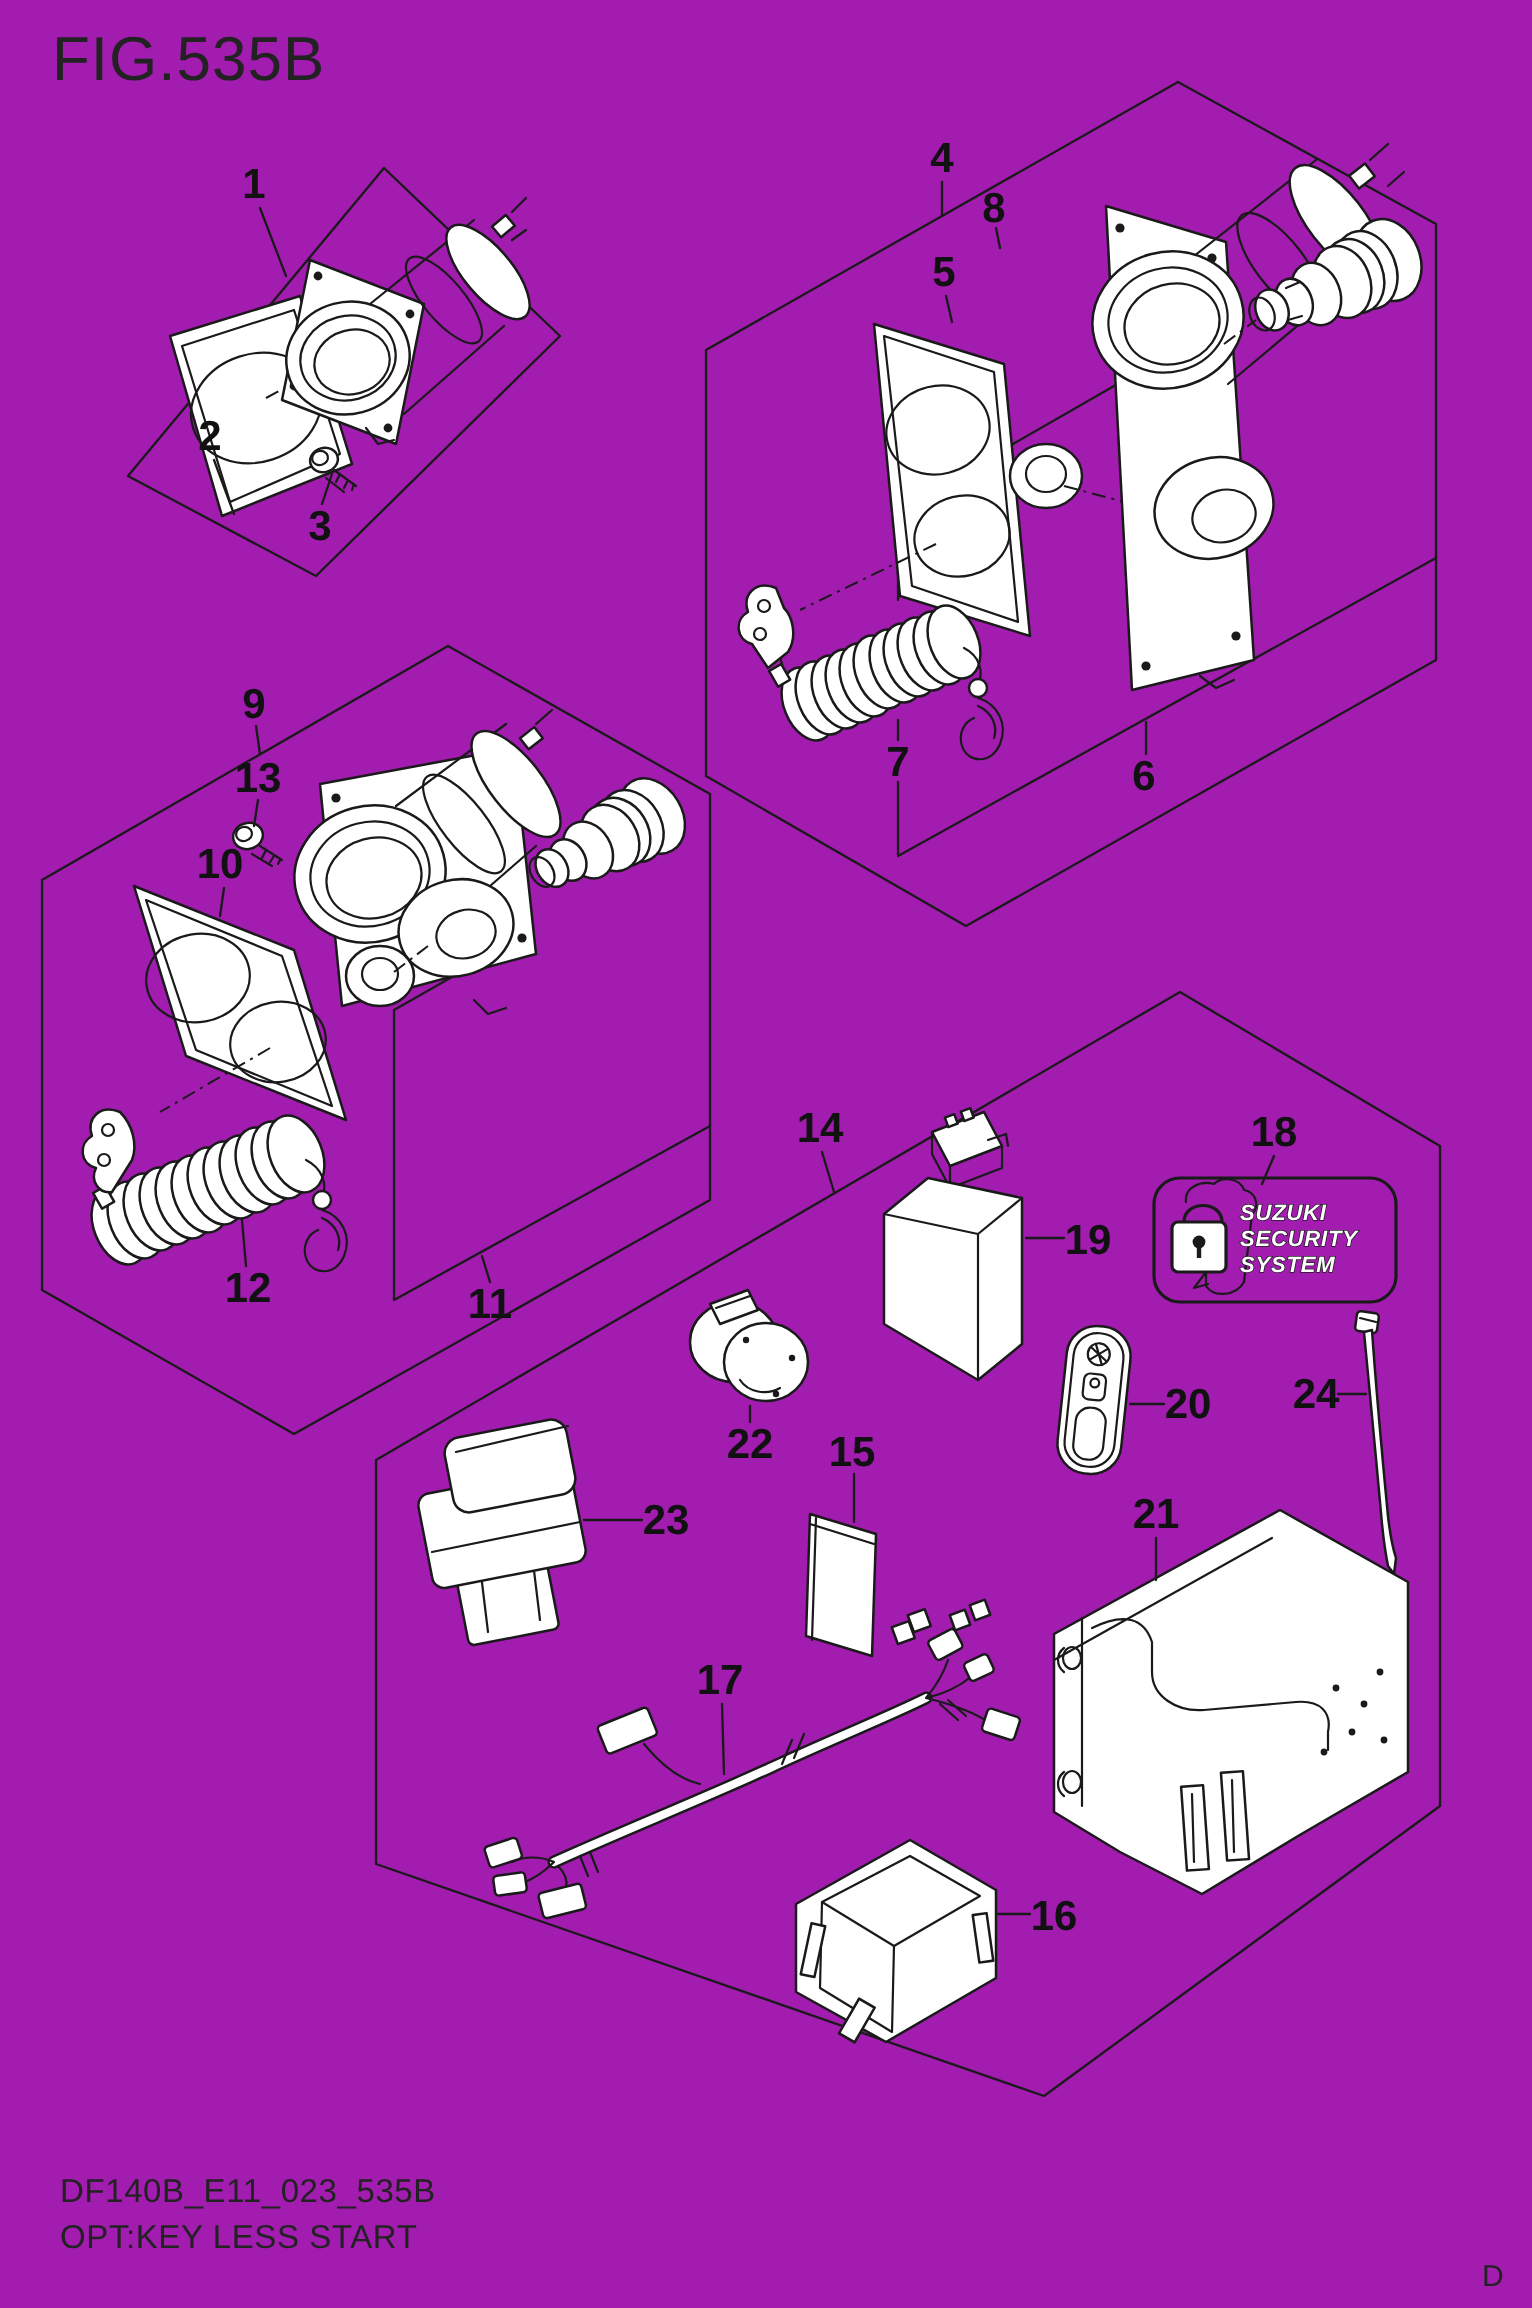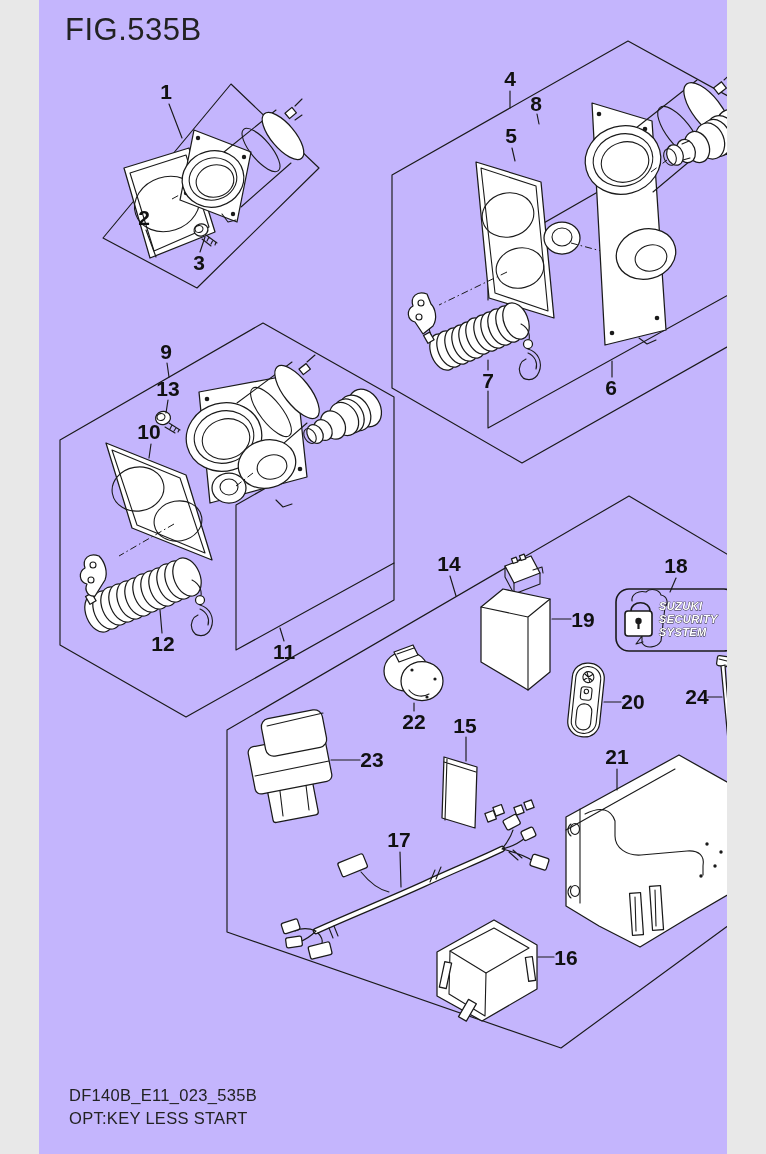--- a/index.html
+++ b/index.html
@@ -1,16 +1,16 @@
 <!DOCTYPE html>
 <html><head>
 <meta charset="utf-8">
 <style>
   html,body{margin:0;padding:0;background:#e8e8e8;}
-  .page{width:688px;height:1154px;background:#c4b5fd;position:relative;margin:0 auto;
+  .page{width:766px;height:1154px;background:#a21caf;position:relative;margin:0 auto;
         font-family:"Liberation Sans",sans-serif;overflow:hidden;}
   svg{display:block;}
   .ln{fill:none;stroke:#1a1a1a;stroke-width:1.15;stroke-linejoin:round;stroke-linecap:round;}
   .pt{fill:#ffffff;stroke:#1a1a1a;stroke-width:1.25;stroke-linejoin:round;stroke-linecap:round;}
   .nf{fill:none;stroke:#1a1a1a;stroke-width:1.1;stroke-linejoin:round;stroke-linecap:round;}
   .dd{fill:none;stroke:#1a1a1a;stroke-width:1;stroke-dasharray:7 3 1.5 3;}
   .thick{stroke-width:1.6;}
   .dot{fill:#1a1a1a;stroke:none;}
   .lbl{font-family:"Liberation Sans",sans-serif;font-weight:bold;font-size:21px;fill:#111;text-anchor:middle;}
   .title{font-family:"Liberation Sans",sans-serif;font-size:31px;fill:#222;letter-spacing:0.5px;}

